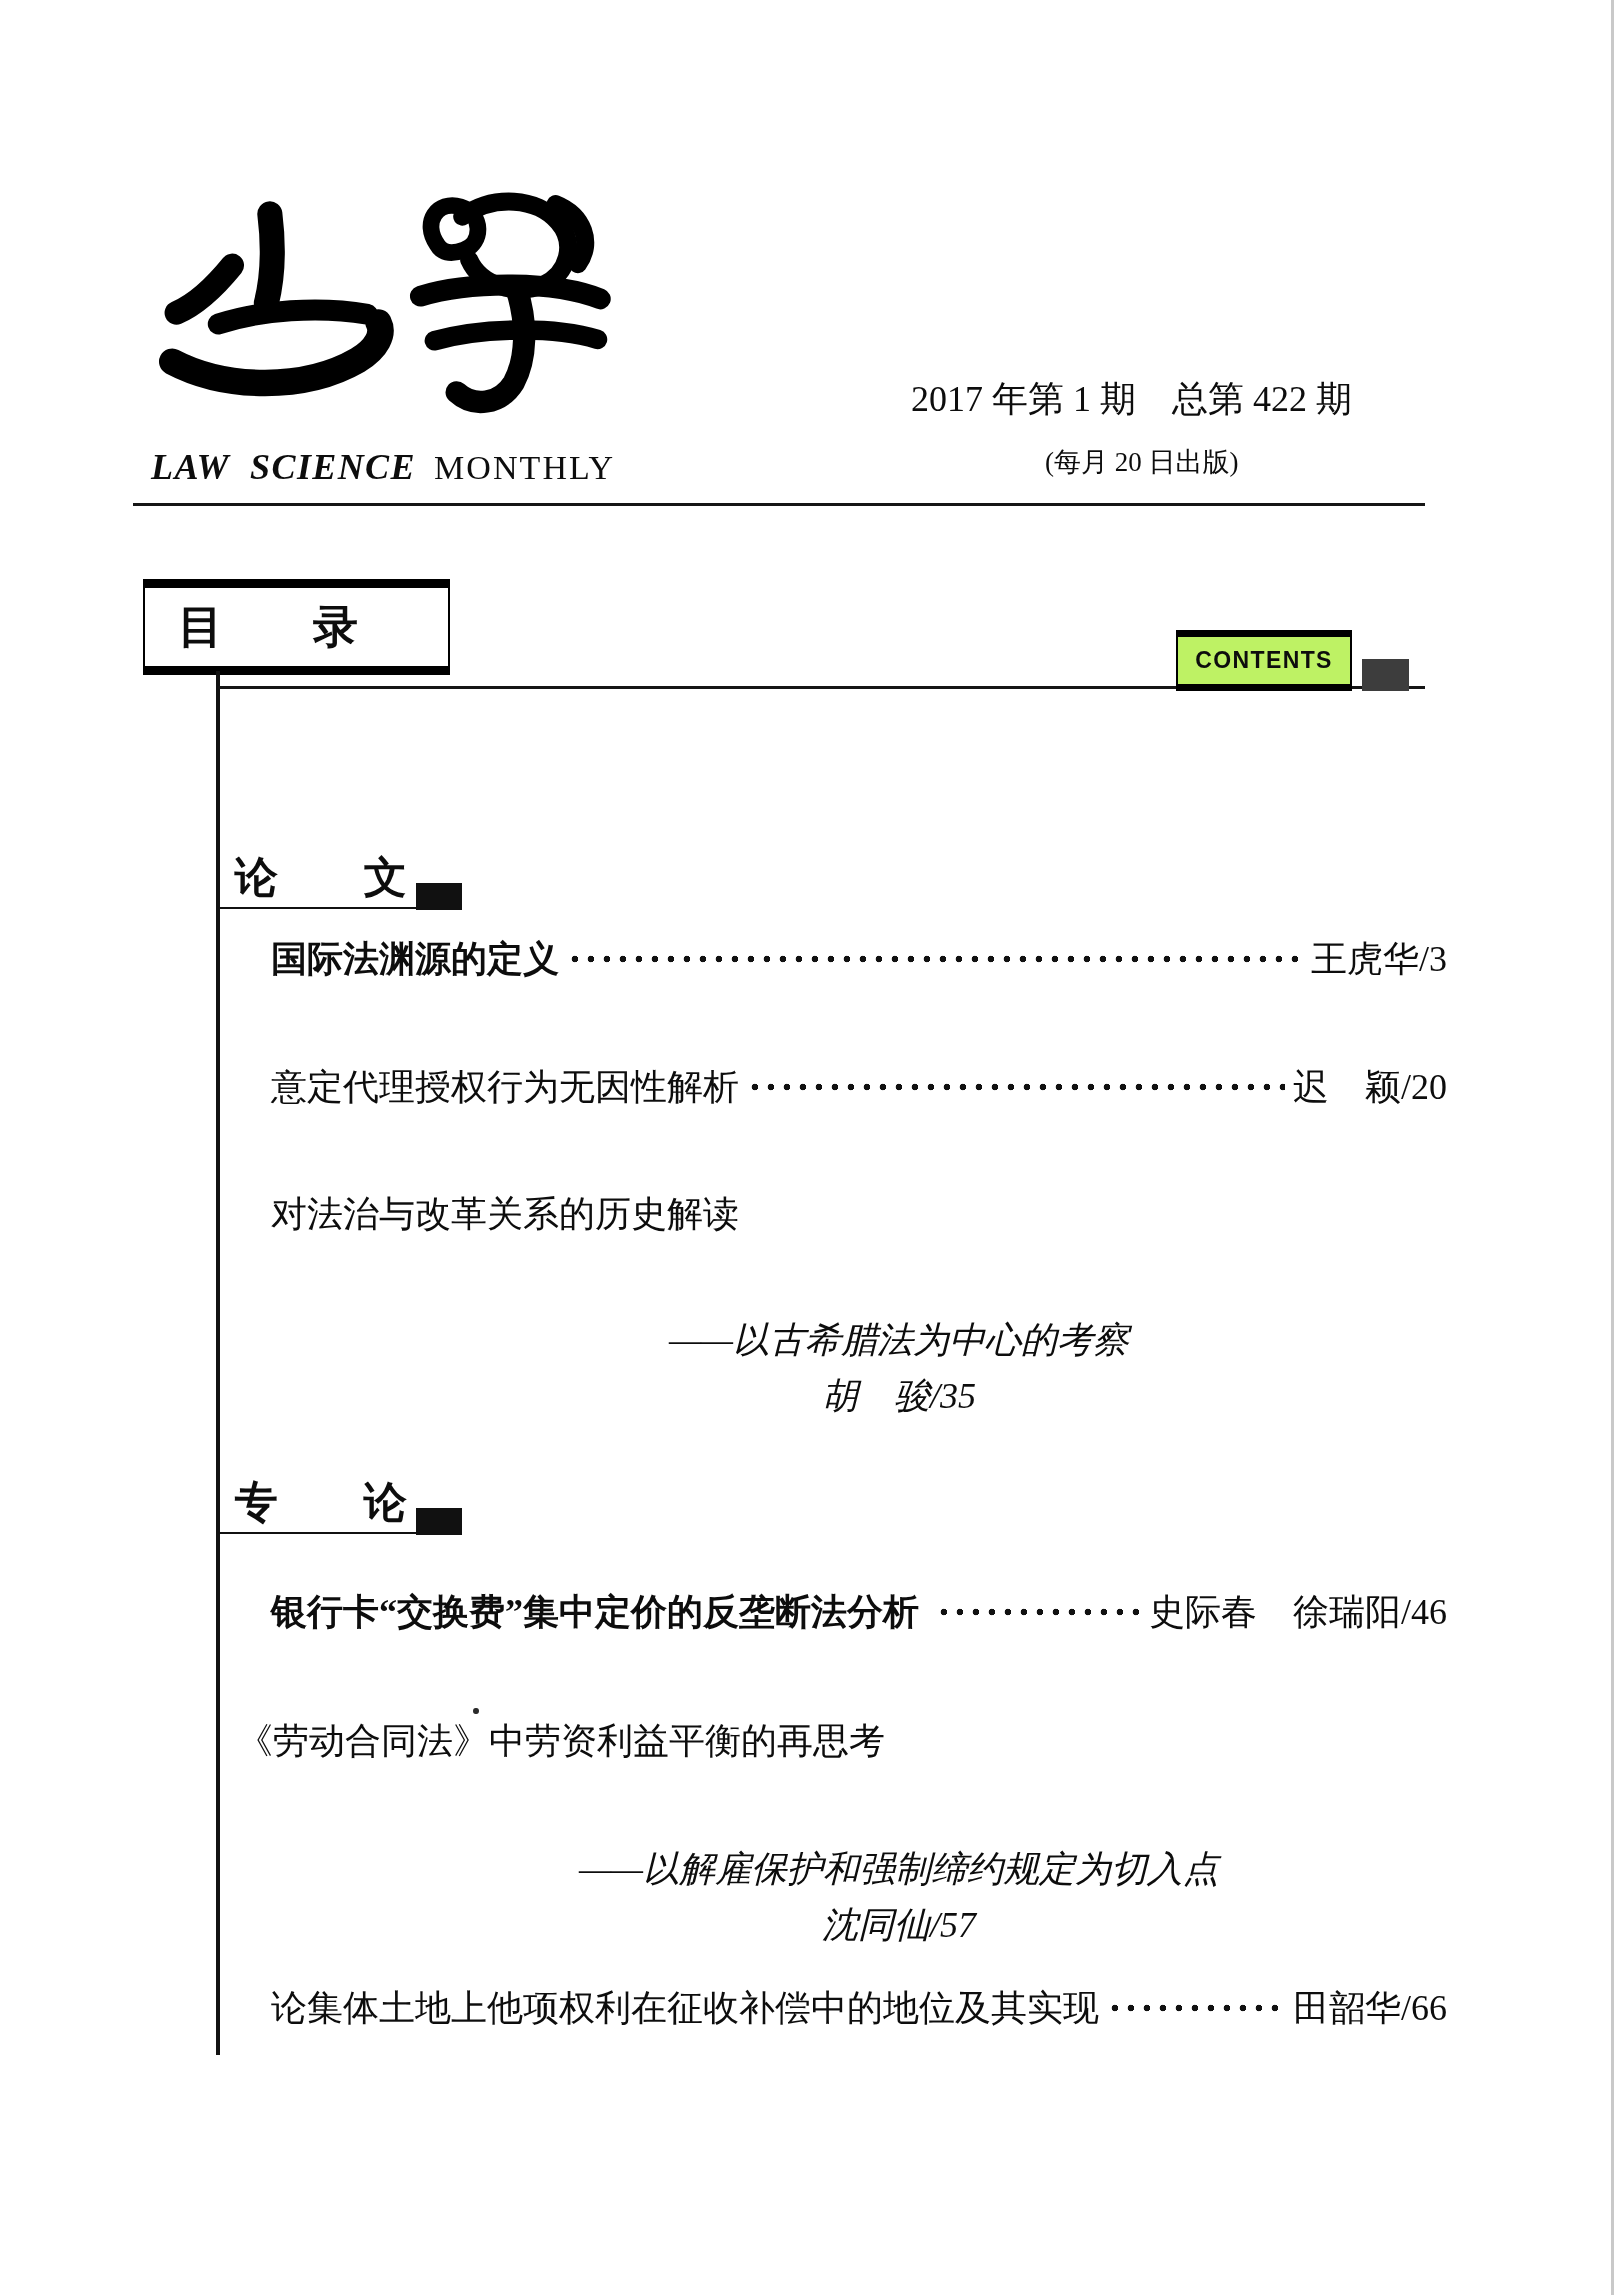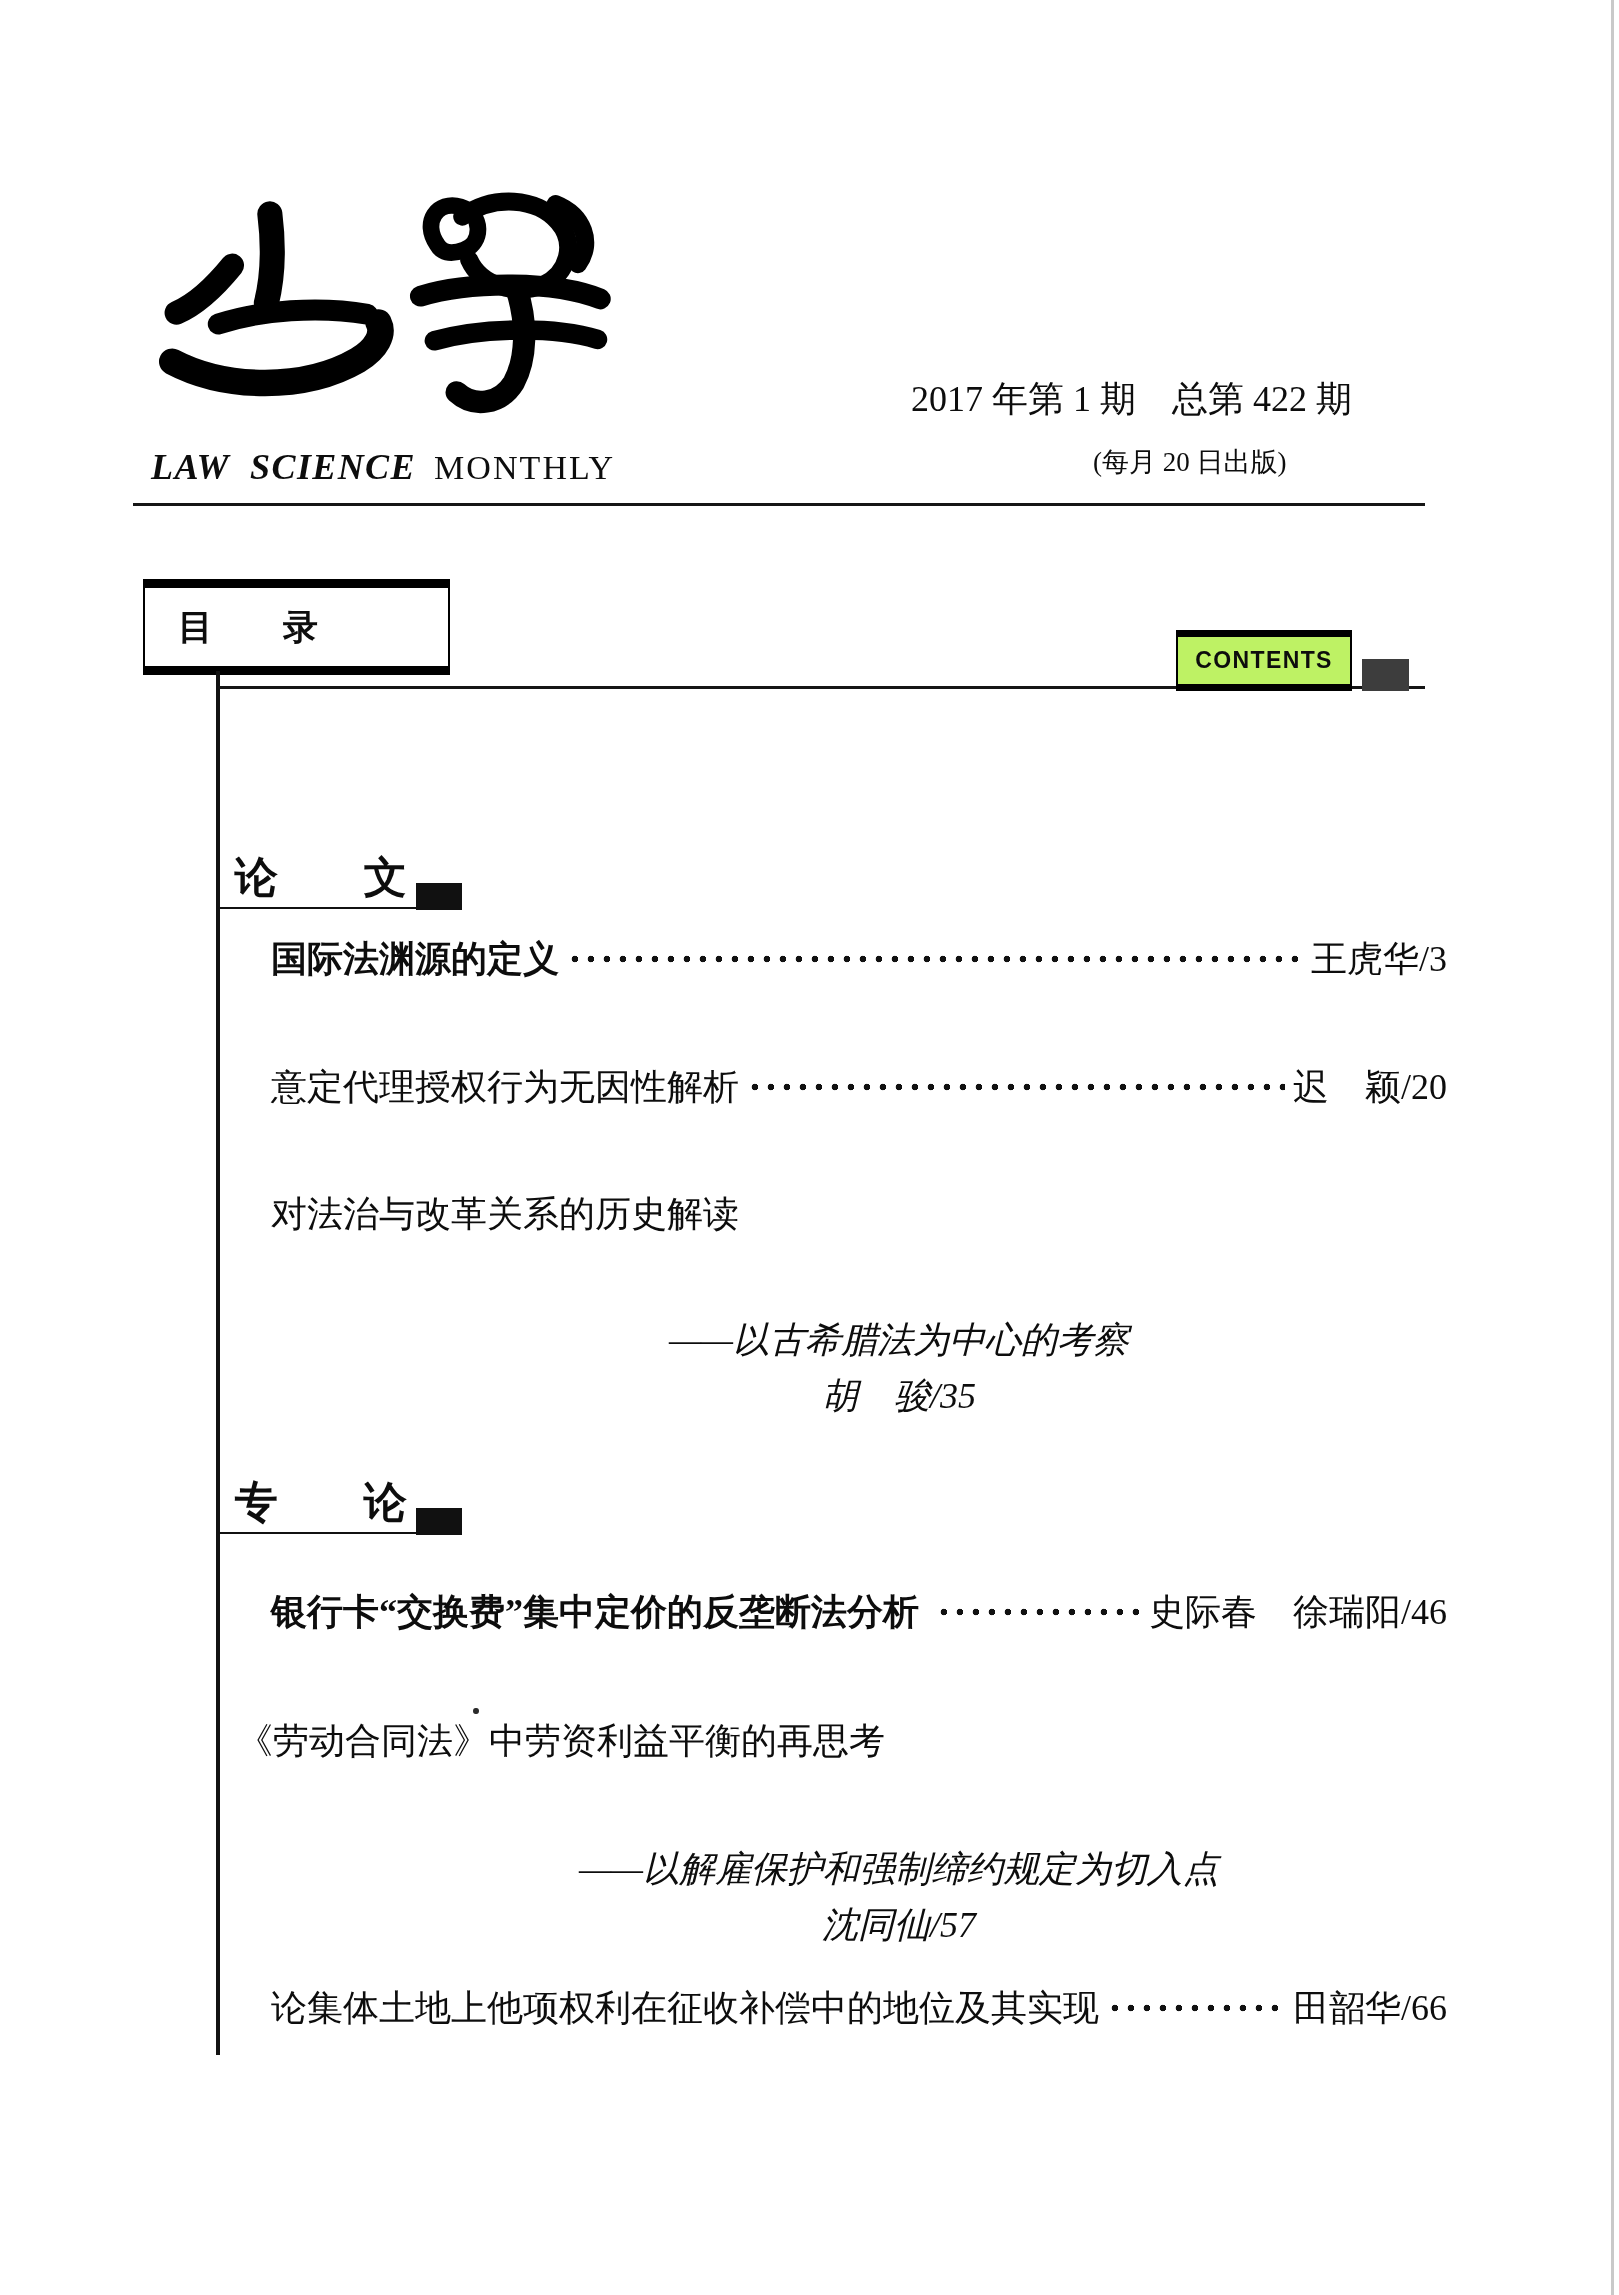--- a/index.html
+++ b/index.html
@@ -8,30 +8,30 @@
     font-family:"Liberation Serif","DejaVu Serif",serif;color:#0d0d0d;
   }
   .sr-only{position:absolute;width:0.7px;height:0.7px;overflow:hidden;clip:rect(0 0 0 0);white-space:nowrap;}
 
   
   .logo{position:absolute;left:136px;top:183px;width:481px;height:243px;}
   .name-en{position:absolute;left:140px;top:434px;white-space:pre;}
   .name-en .law{font-style:italic;font-weight:bold;font-size:36px;letter-spacing:1.4px;}
   .name-en .monthly{font-size:34px;letter-spacing:2.1px;margin-left:18px;}
   .issue-line{position:absolute;left:911px;top:375px;font-size:36px;white-space:pre;}
-  .publish-note{position:absolute;left:1045px;top:444px;font-size:27px;white-space:pre;margin-left:48px;}
+  .publish-note{position:absolute;left:1045px;top:444px;font-size:27px;white-space:pre;}
   .top-rule{position:absolute;left:133px;top:503px;width:1292px;height:2.8px;background:#161616;}
 
   
   .mulu-box{
     position:absolute;left:143px;top:579px;width:307px;height:96px;box-sizing:border-box;
     border:2.8px solid #000;border-top-width:9.8px;border-bottom-width:9.8px;
     display:flex;align-items:center;background:#fff;
   }
-  .mulu-text{font-size:35px;font-weight:bold;padding-left:33px;white-space:pre;line-height:1;}
+  .mulu-text{font-size:45px;font-weight:bold;padding-left:33px;white-space:pre;line-height:1;}
   .contents-rule{position:absolute;left:218px;top:686px;width:1207px;height:2.8px;background:#151515;z-index:1;}
   .contents-box{
     position:absolute;left:1176px;top:630px;width:176px;height:61px;box-sizing:border-box;
     border:2.8px solid #000;border-top-width:7.7px;border-bottom-width:7.7px;
     display:flex;align-items:center;justify-content:center;background:#bef264;z-index:2;
   }
   .contents-text{font-family:"Liberation Sans","DejaVu Sans",sans-serif;font-weight:bold;font-size:23px;letter-spacing:1.4px;}
   .contents-square{position:absolute;left:1362px;top:659px;width:47px;height:32px;background:#3d3d3d;z-index:3;}
 
   

